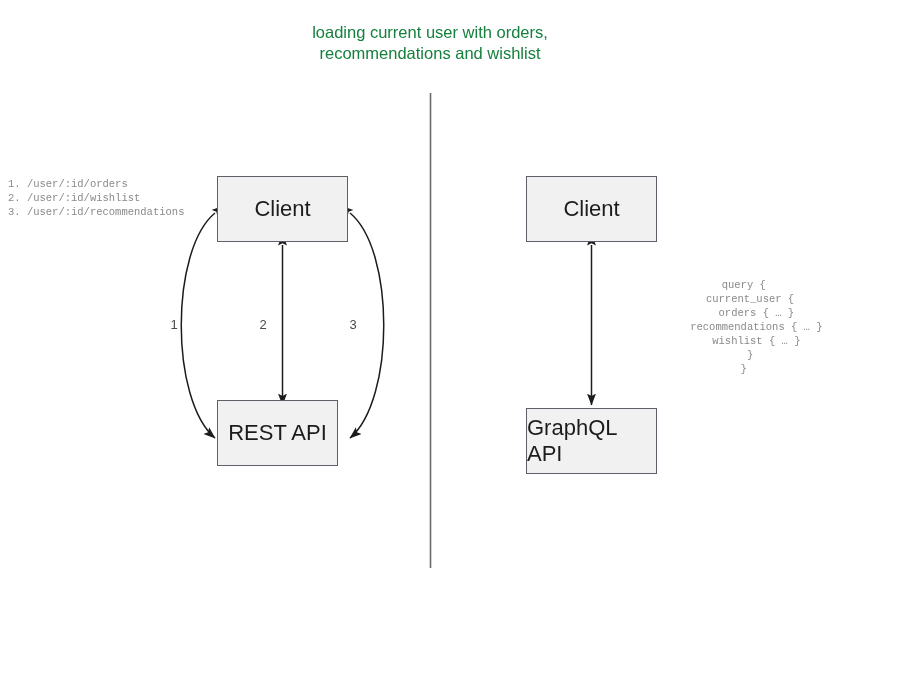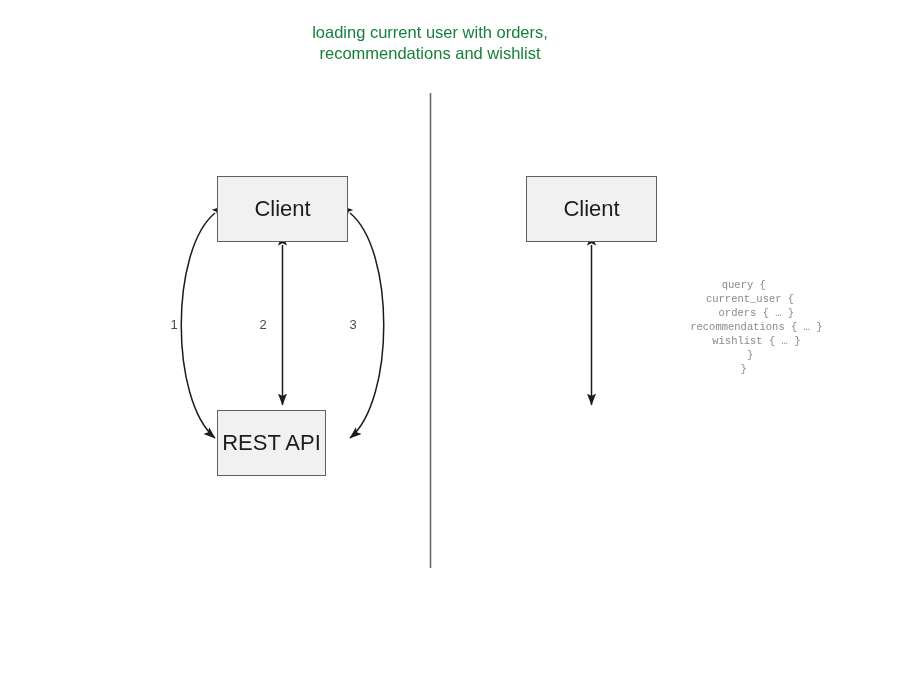--- a/index.html
+++ b/index.html
@@ -46,21 +46,21 @@
     box-sizing: border-box;
     background: #f1f1f1;
     border: 1.4px solid #5d6066;
     display: flex;
     align-items: center;
     justify-content: center;
     font-size: 22px;
     color: #1c1c1c;
   }
   .node-client-rest { left: 217px; top: 176px; width: 131px; height: 66px; }
-  .node-rest-api    { left: 217px; top: 410px; width: 109px; height: 66px; }
+  .node-rest-api    { left: 217px; top: 400px; width: 121px; height: 66px; }
   .node-client-gql  { left: 526px; top: 176px; width: 131px; height: 66px; }
   .node-graphql-api { left: 526px; top: 408px; width: 131px; height: 66px; }
 
   
   .code-block {
     position: absolute;
     font-family: "Liberation Mono", "DejaVu Sans Mono", monospace;
     font-size: 10.5px;
     line-height: 14px;
     color: #8a8a8a;
@@ -103,35 +103,39 @@
 
     <path d="M 215,213 C 170,250 170,400 215,438" fill="none" stroke="#1c1c1c" stroke-width="1.5" marker-start="url(#arrowStart)" marker-end="url(#arrowEnd)"></path>
 
     <path d="M 282.5,245 L 282.5,405" fill="none" stroke="#1c1c1c" stroke-width="1.5" marker-start="url(#arrowStart)" marker-end="url(#arrowEnd)"></path>
 
     <path d="M 350,213 C 395,250 395,400 350,438" fill="none" stroke="#1c1c1c" stroke-width="1.5" marker-start="url(#arrowStart)" marker-end="url(#arrowEnd)"></path>
 
     <path d="M 591.5,245 L 591.5,405" fill="none" stroke="#1c1c1c" stroke-width="1.5" marker-start="url(#arrowStart)" marker-end="url(#arrowEnd)"></path>
   </svg>
 
+  <div class="code-block rest-endpoints">1. /user/:id/orders
+2. /user/:id/wishlist
+3. /user/:id/recommendations</div>
 
   <div class="code-block gql-query">query {
   current_user {
     orders { … }
     recommendations { … }
     wishlist { … }
   }
 }</div>
 
   <div class="node node-client-rest">Client</div>
 
   <div class="node node-rest-api">REST API</div>
 
   <div class="node node-client-gql">Client</div>
 
+  <div class="node node-graphql-api">GraphQL API</div>
 
   <div class="edge-label edge-label-1">1</div>
 
   <div class="edge-label edge-label-2">2</div>
 
   <div class="edge-label edge-label-3">3</div>
 
 </div>
 
 </body></html>

